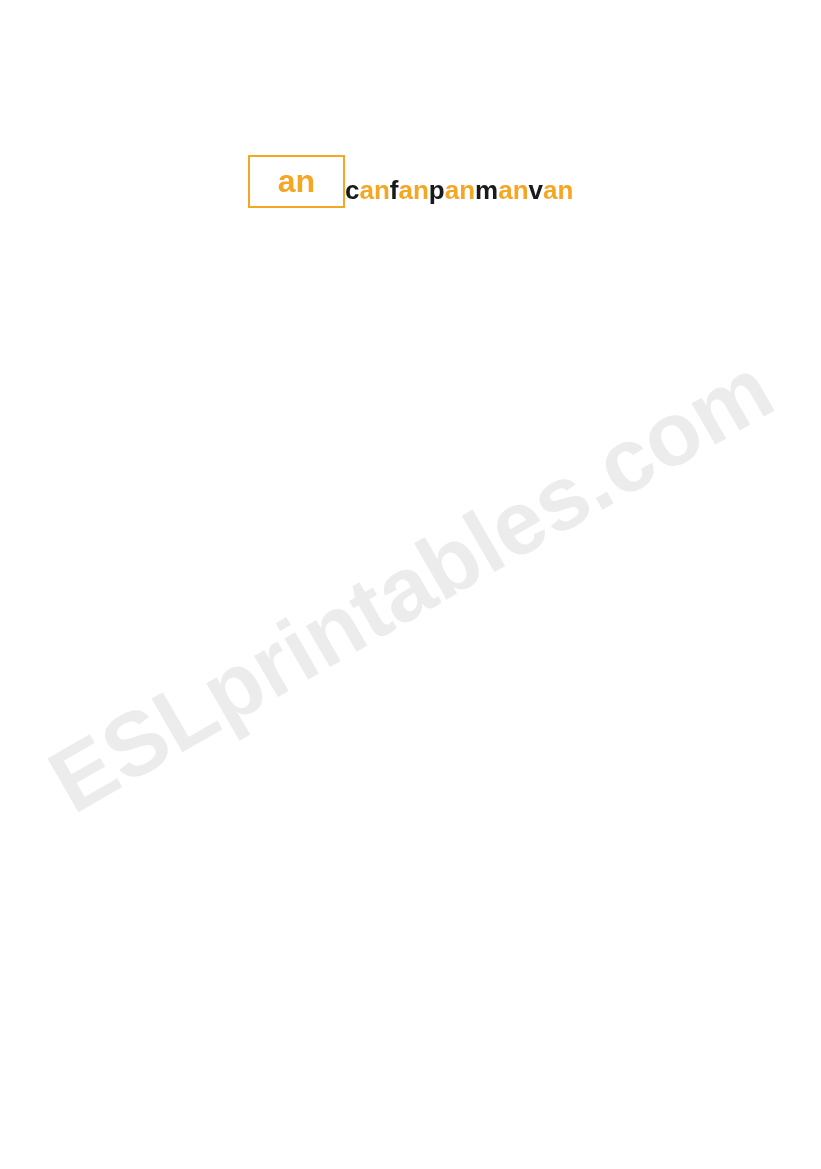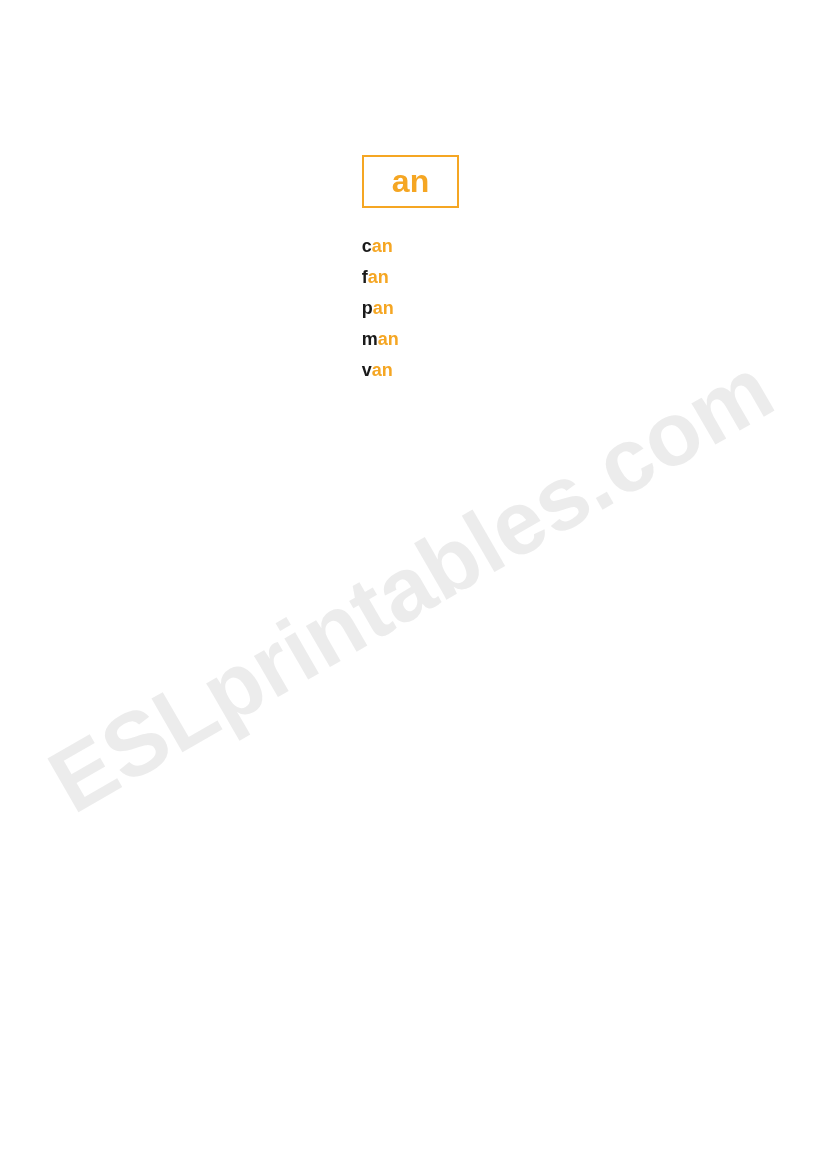--- a/index.html
+++ b/index.html
@@ -35,38 +35,39 @@
       position: relative;
       z-index: 1;
       display: flex;
       justify-content: center;
       gap: 200px;
       padding-top: 155px;
     }
 
     .word-group {
       display: flex;
-      flex-direction: column;
+      flex-direction: row;
+      align-items: center;
       gap: 0;
     }
 
     .header-box {
       border: 2px solid #f5a623;
       padding: 6px 28px;
       margin-bottom: 28px;
     }
 
     .header-box span {
       font-size: 32px;
       font-weight: bold;
       color: #f5a623;
     }
 
     .word-item {
-      font-size: 18px;
+      font-size: 26px;
       font-weight: bold;
       margin-bottom: 10px;
       color: #1a1a1a;
     }
 
     .word-item .initial {
       color: #1a1a1a;
     }
 
     .word-item .ending {

